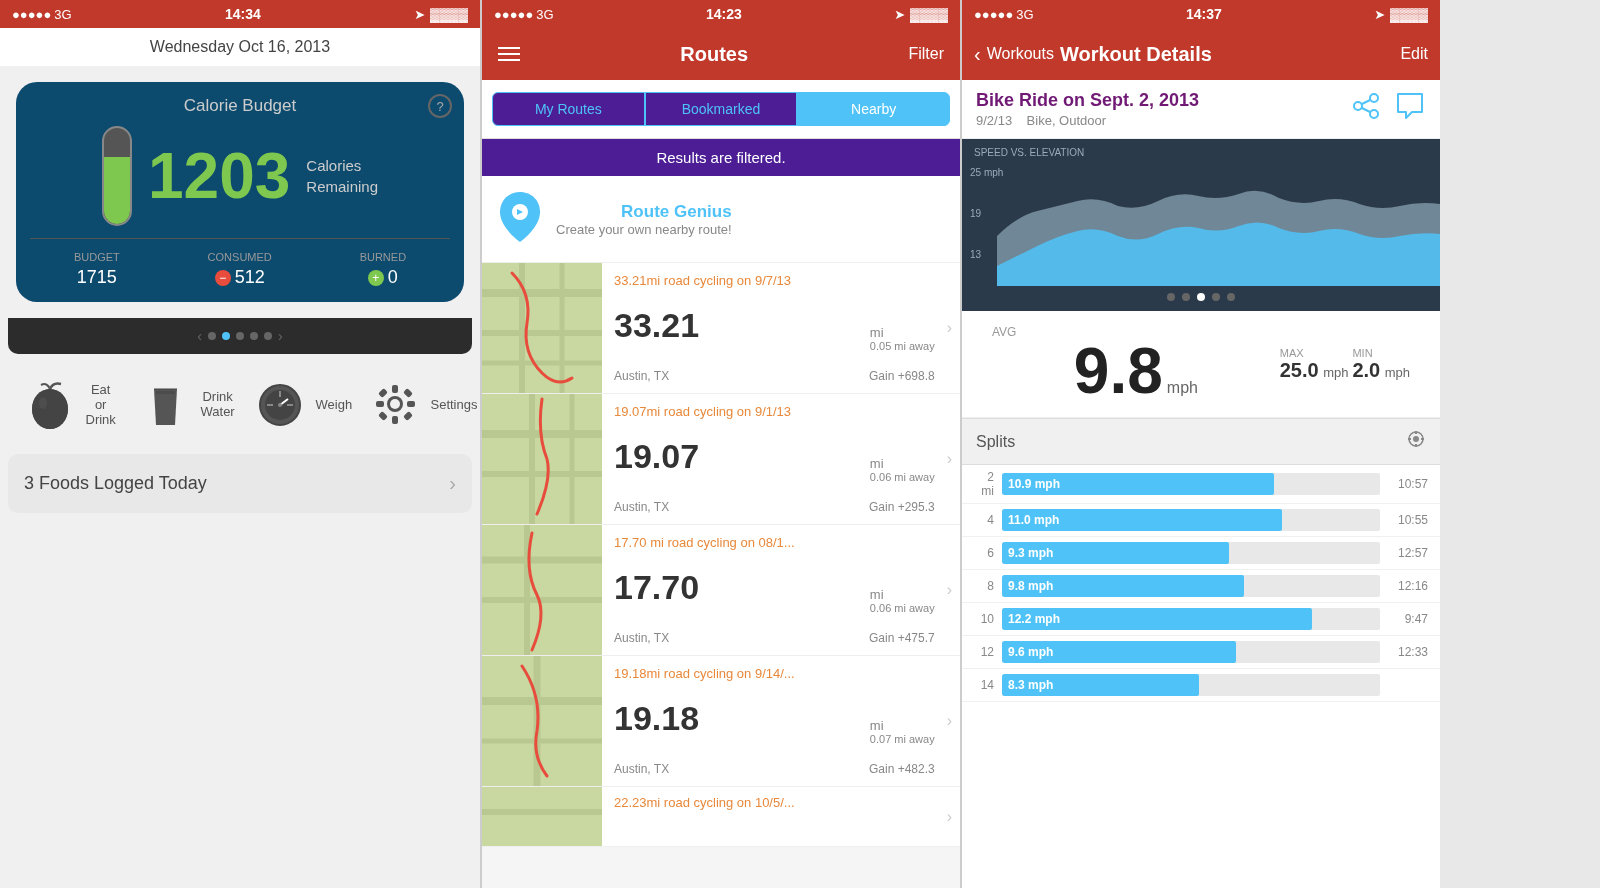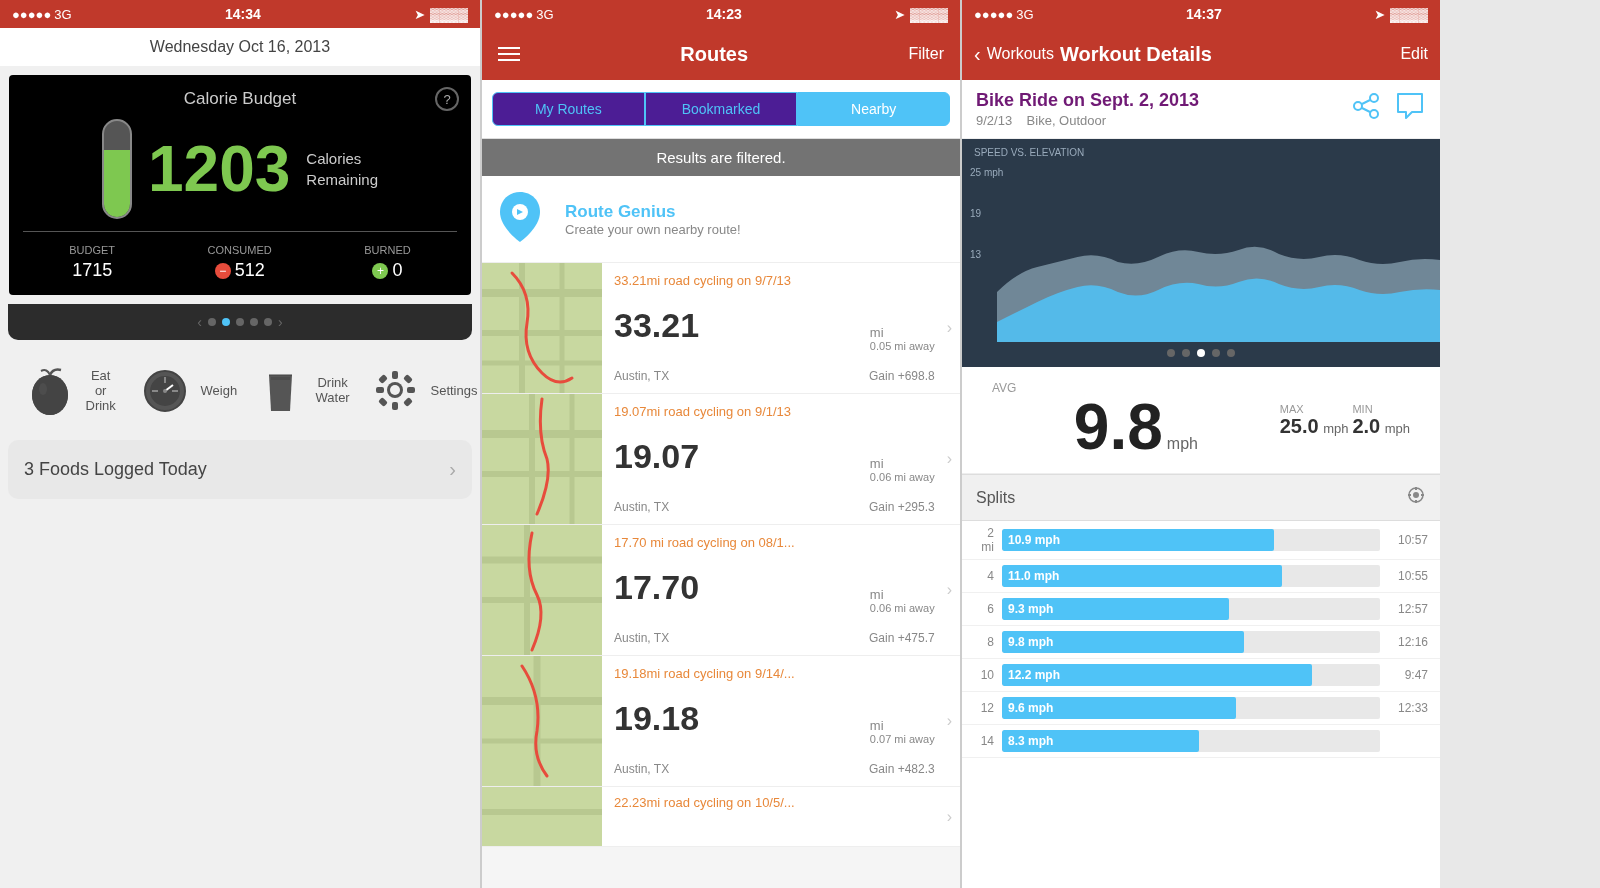--- a/index.html
+++ b/index.html
@@ -71,23 +71,23 @@
       align-items: center;
       justify-content: center;
       gap: 8px;
       padding: 10px;
       background: white;
       font-size: 16px;
       color: #444;
     }
 
     .calorie-budget {
-      background: #000000;
-      margin: 9px;
-      border-radius: 4px;
+      background: #0c4a6e;
+      margin: 16px;
+      border-radius: 21px;
       padding: 14px;
       color: white;
       position: relative;
     }
     .calorie-budget .budget-title {
       text-align: center;
       font-size: 17px;
       color: #ccc;
       margin-bottom: 10px;
     }
@@ -218,34 +218,35 @@
       border: 1.5px solid #4fc3f7;
       color: #4fc3f7;
       background: #4c1d95;
       cursor: pointer;
     }
     .tab-btn:first-child { border-radius: 6px 0 0 6px; }
     .tab-btn:last-child { border-radius: 0 6px 6px 0; }
     .tab-btn.active { background: #4fc3f7; color: white; }
 
     .filter-banner {
-      background: #737373;
+      background: #4c1d95;
       color: white;
       text-align: center;
       padding: 10px;
       font-size: 15px;
     }
 
     .route-genius {
       display: flex;
       align-items: center;
-      gap: 23px;
+      gap: 14px;
       padding: 14px 16px;
       background: white;
       border-bottom: 1px solid #eee;
+      text-align: right;
     }
     .route-genius-text .rg-title { font-size: 17px; color: #4fc3f7; font-weight: bold; }
     .route-genius-text .rg-sub { font-size: 13px; color: #888; }
 
     .routes-list { overflow-y: auto; flex: 1; background: #f5f5f5; }
 
     .route-item {
       display: flex;
       background: white;
       border-bottom: 1px solid #eee;
@@ -298,21 +299,21 @@
       justify-content: space-between;
       align-items: flex-start;
       border-bottom: 1px solid #eee;
     }
     .workout-meta .ride-title { font-size: 18px; color: #701a75; font-weight: bold; }
     .workout-meta .ride-date { font-size: 13px; color: #888; margin-top: 2px; }
     .workout-icons { display: flex; gap: 14px; align-items: center; }
 
     .chart-area {
       background: #2b3a4a;
-      height: 228px;
+      height: 172px;
       position: relative;
       overflow: hidden;
       padding-left: 35px;
     }
     .chart-label { position: absolute; top: 8px; left: 12px; font-size: 10px; color: #9ab; text-transform: uppercase; }
     .chart-dots { position: absolute; bottom: 10px; left: 0; right: 0; display: flex; justify-content: center; gap: 7px; }
     .chart-dot { width: 8px; height: 8px; border-radius: 50%; background: #666; }
     .chart-dot.active { background: white; }
 
     .speed-section {
@@ -433,44 +434,44 @@
       <div class="icon-circle">
         <svg width="55" height="55" viewBox="0 0 55 55">
           <ellipse cx="27" cy="32" rx="18" ry="20" fill="#555"></ellipse>
           <path d="M27 12 Q30 5 38 7" stroke="#555" stroke-width="2.5" fill="none"></path>
           <path d="M27 12 Q24 5 18 8" stroke="#555" stroke-width="2" fill="none"></path>
           <ellipse cx="27" cy="32" rx="18" ry="20" fill="#444"></ellipse>
           <ellipse cx="20" cy="26" rx="4" ry="6" fill="#555" opacity="0.5"></ellipse>
         </svg>
       </div>
       <span class="action-label">Eat or Drink</span>
+    </div>
+    <div class="quick-action">
+      <div class="icon-circle">
+        <svg width="55" height="55" viewBox="0 0 55 55">
+          <path d="M16 12 L18 48 L37 48 L39 12 Z" fill="#555"></path>
+          <path d="M16 12 L39 12" stroke="#444" stroke-width="1" fill="none"></path>
+          <rect x="18" y="14" width="19" height="3" fill="#444" opacity="0.5"></rect>
+        </svg>
+      </div>
+      <span class="action-label">Drink Water</span>
     </div>
     <div class="quick-action">
       <div class="icon-circle">
         <svg width="55" height="55" viewBox="0 0 55 55">
           <circle cx="27" cy="28" r="20" fill="#555" stroke="#444" stroke-width="2"></circle>
           <circle cx="27" cy="28" r="15" fill="#444"></circle>
           <line x1="27" y1="14" x2="27" y2="20" stroke="#888" stroke-width="2"></line>
           <line x1="14" y1="28" x2="20" y2="28" stroke="#888" stroke-width="2"></line>
           <line x1="40" y1="28" x2="34" y2="28" stroke="#888" stroke-width="2"></line>
           <line x1="27" y1="28" x2="35" y2="22" stroke="#fff" stroke-width="2"></line>
           <circle cx="27" cy="28" r="2" fill="#888"></circle>
         </svg>
       </div>
       <span class="action-label">Weigh</span>
-    </div>
-    <div class="quick-action">
-      <div class="icon-circle">
-        <svg width="55" height="55" viewBox="0 0 55 55">
-          <path d="M16 12 L18 48 L37 48 L39 12 Z" fill="#555"></path>
-          <path d="M16 12 L39 12" stroke="#444" stroke-width="1" fill="none"></path>
-          <rect x="18" y="14" width="19" height="3" fill="#444" opacity="0.5"></rect>
-        </svg>
-      </div>
-      <span class="action-label">Drink Water</span>
     </div>
     <div class="quick-action">
       <div class="icon-circle">
         <svg width="55" height="55" viewBox="0 0 55 55">
           <circle cx="27" cy="27" r="8" fill="#555"></circle>
           <circle cx="27" cy="27" r="5" fill="#f0f0f0"></circle>
           <g fill="#555">
             <rect x="24" y="8" width="6" height="8" rx="2"></rect>
             <rect x="24" y="39" width="6" height="8" rx="2"></rect>
             <rect x="8" y="24" width="8" height="6" rx="2"></rect>

